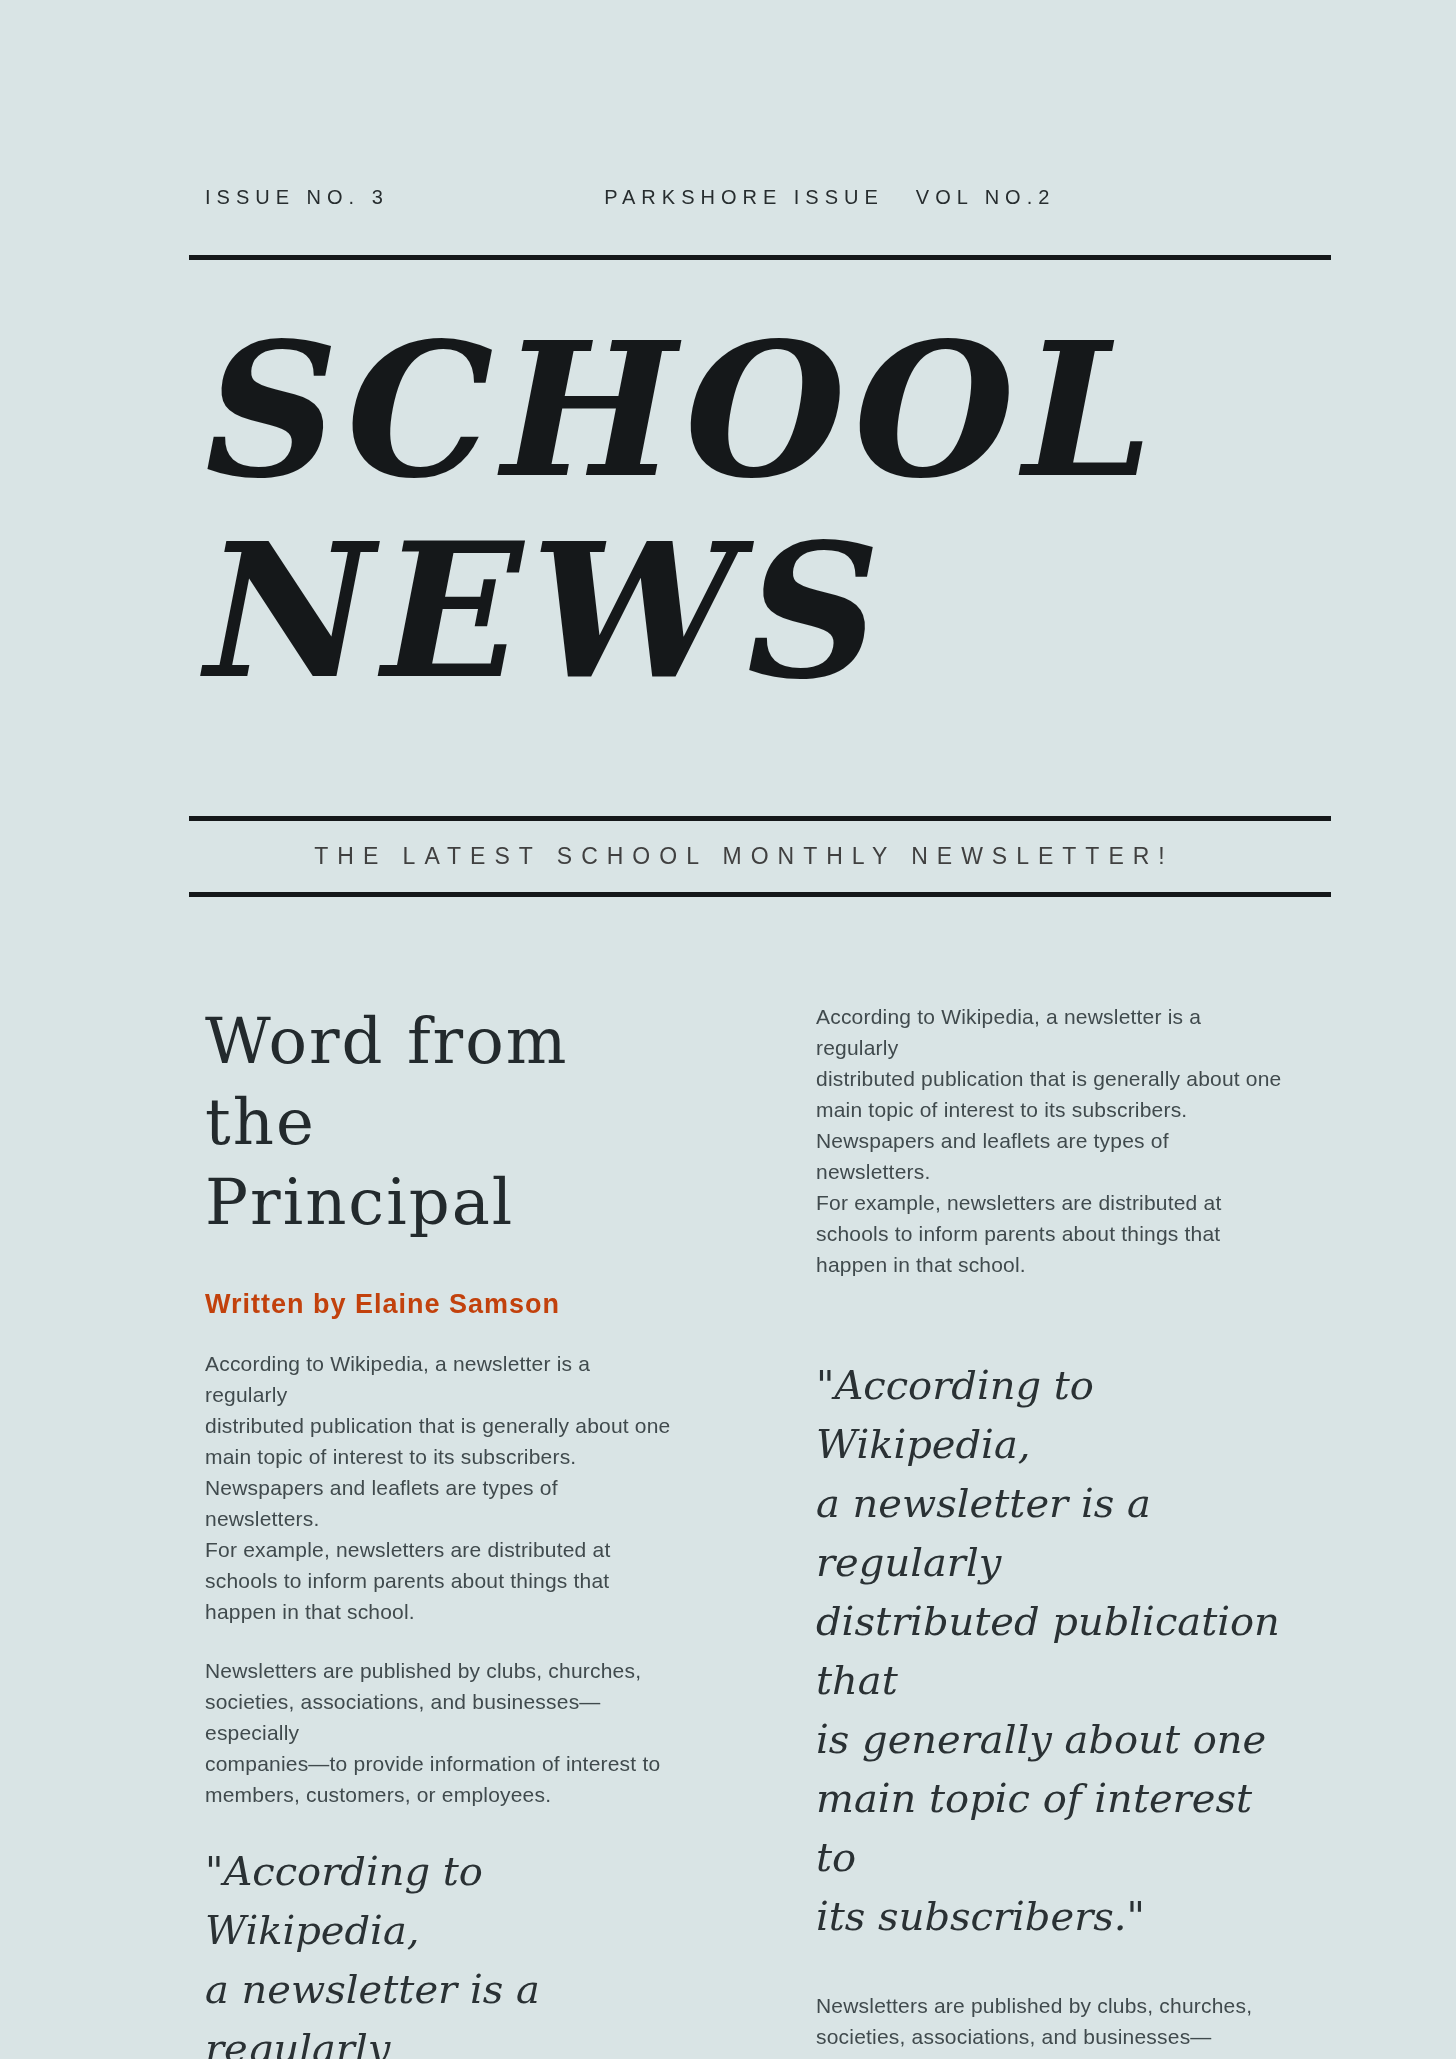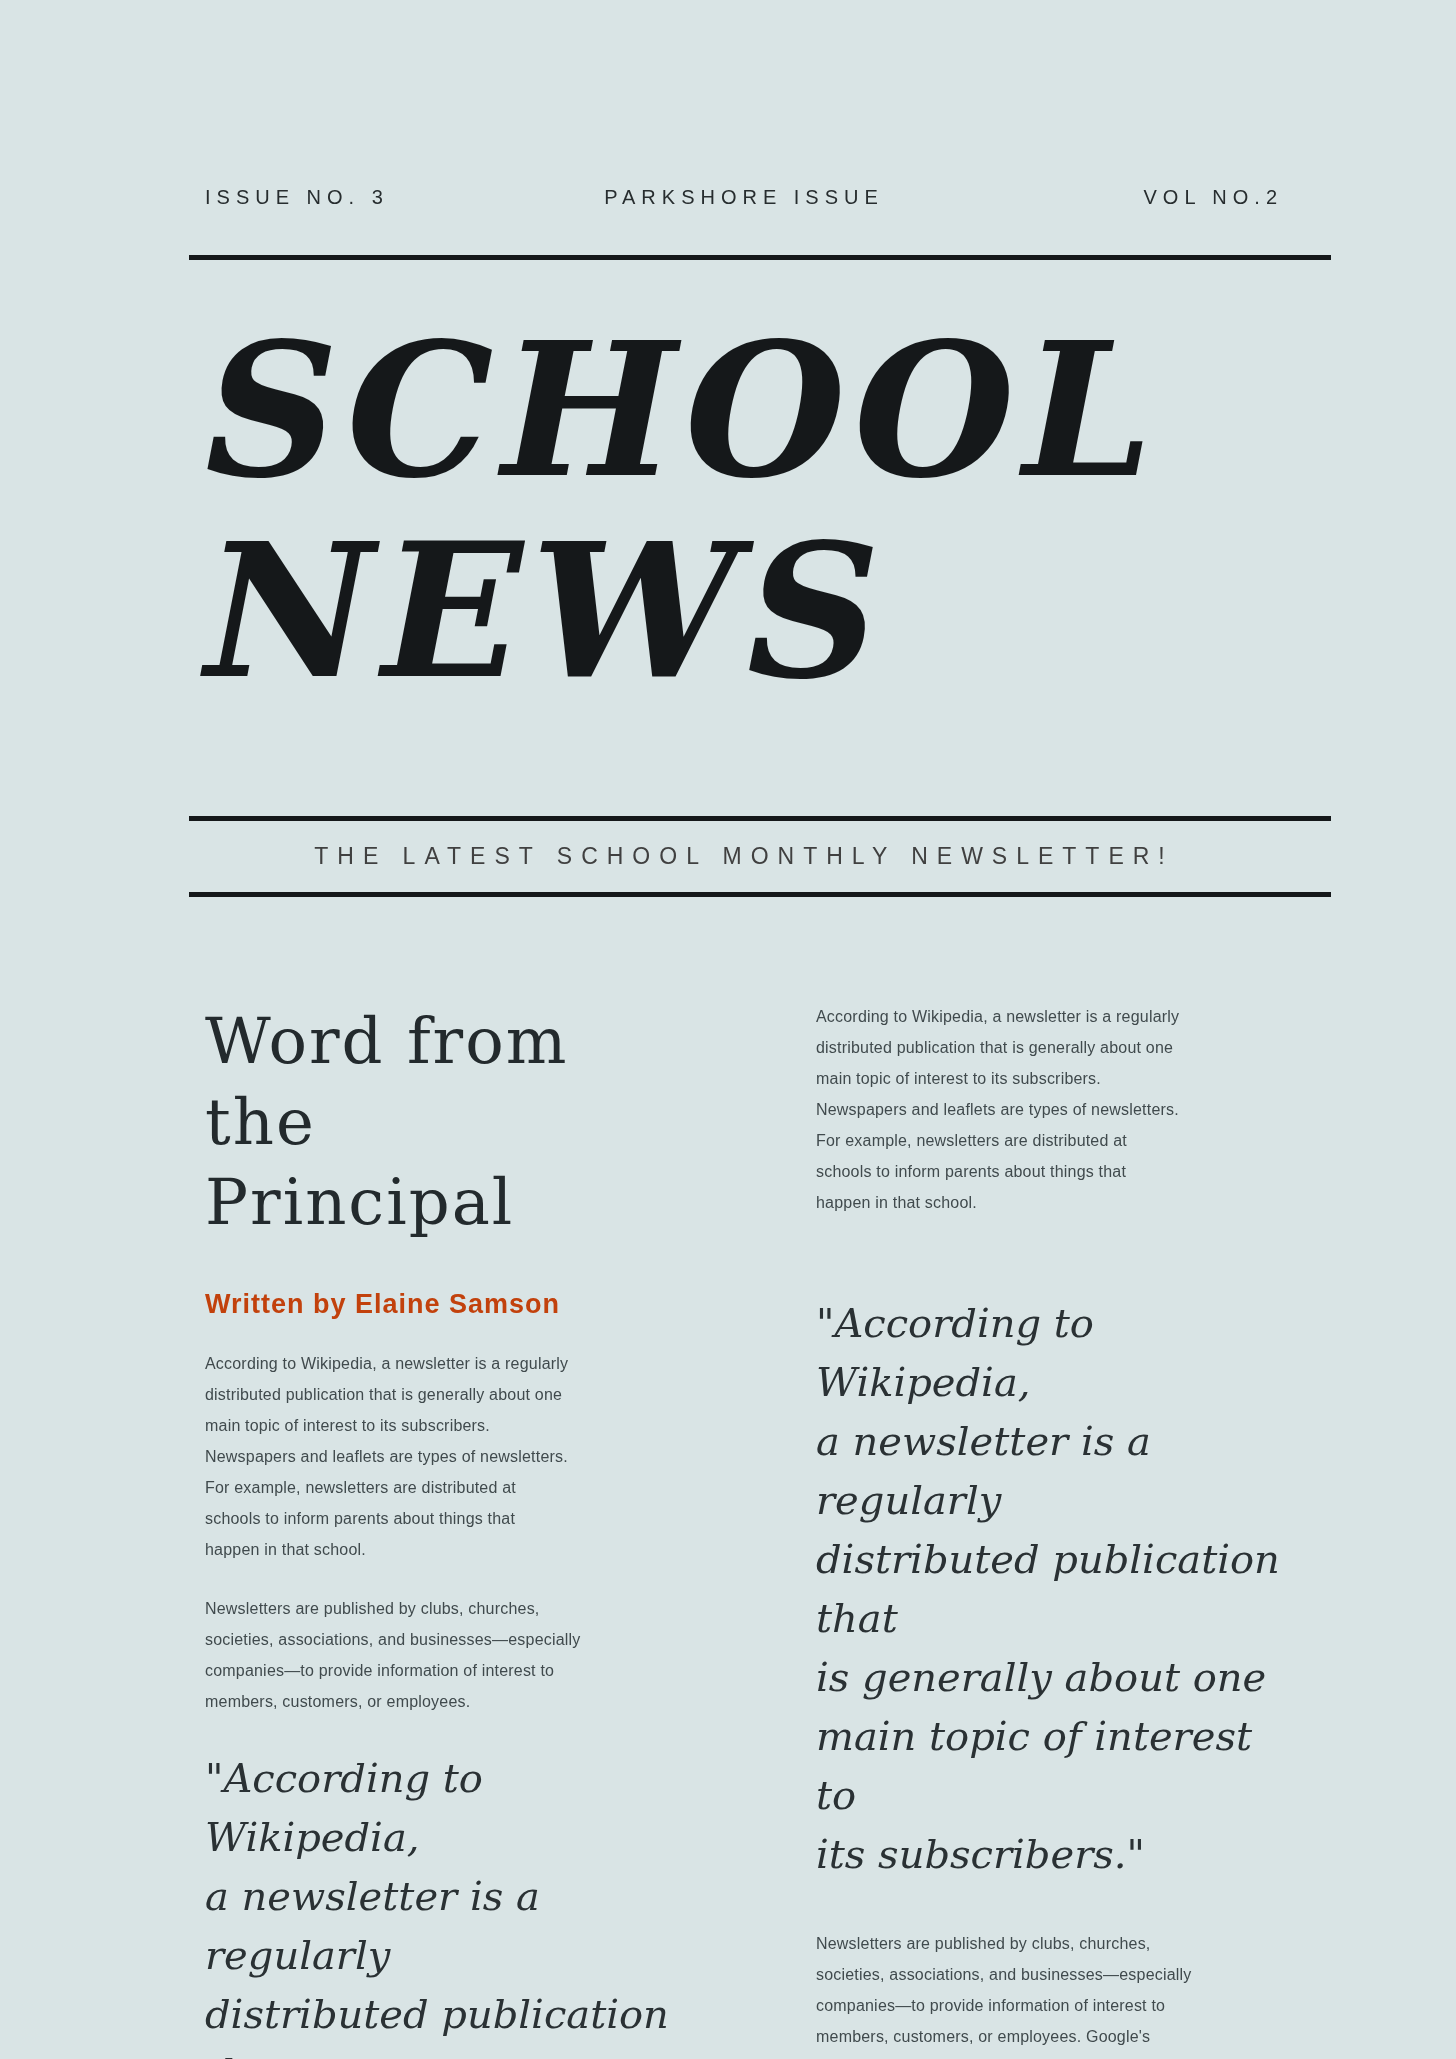--- a/index.html
+++ b/index.html
@@ -18,21 +18,21 @@
   .meta-row {
     padding-top: 138px;
     display: grid;
     grid-template-columns: 1fr auto 1fr;
     align-items: baseline;
     font-size: 20px;
     letter-spacing: 6px;
     color: #272d2f;
     font-weight: 500;
   }
-  .meta-row .meta-right { text-align: right; }
+  .meta-row .meta-right { }
   .meta-row .meta-center { text-align: center; }
 
   .rule {
     border: none;
     border-top: 5px solid #15181a;
     width: 100%;
   }
   .rule-top { margin-top: 30px; }
 
   .title {
@@ -77,21 +77,21 @@
     margin-bottom: 46px;
   }
   .byline {
     font-size: 27px;
     font-weight: 700;
     letter-spacing: 1px;
     color: #c2410c;
     margin-bottom: 28px;
   }
   .body-par {
-    font-size: 16px;
+    font-size: 21px;
     line-height: 31px;
     letter-spacing: 0.2px;
     color: #404a4d;
     white-space: pre-line;
     margin-bottom: 28px;
   }
   .quote {
     font-family: "DejaVu Serif", serif;
     font-style: italic;
     font-size: 40px;

